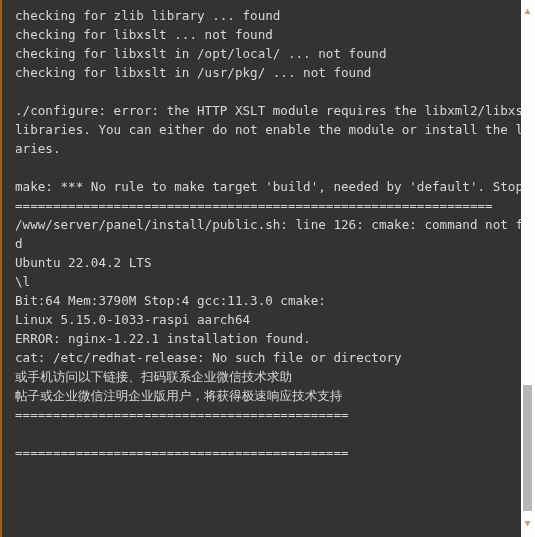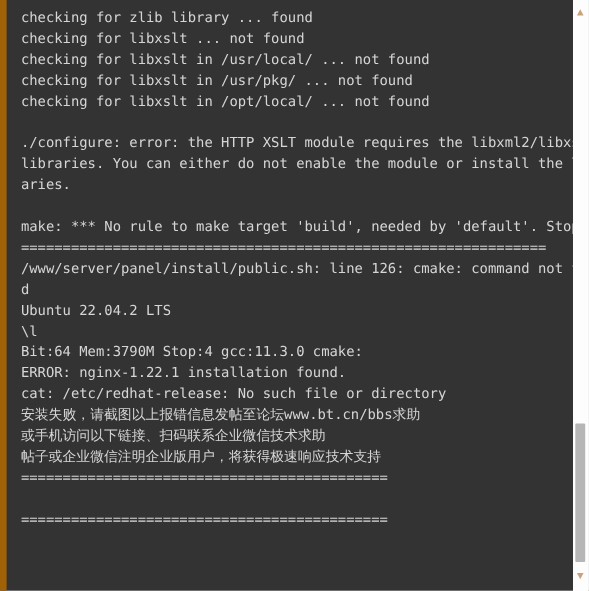--- a/index.html
+++ b/index.html
@@ -23,21 +23,21 @@
   }
 
   
   #terminal {
     position: absolute;
     left: 0;
     top: 0;
     width: 521px;
     height: 537px;
     background: #333333;
-    border-left: 6px solid #a16207;
+    border-left: 2px solid #a16207;
     box-sizing: border-box;
     overflow: hidden;
   }
 
   #term-lines {
     padding: 6px 0 0 13px;
     box-sizing: border-box;
   }
 
   .line {
@@ -95,38 +95,37 @@
 </style>
 </head>
 <body>
 
 <div id="app">
 
   <div id="terminal">
     <div id="term-lines">
         <div class="line">checking for zlib library ... found</div>
         <div class="line">checking for libxslt ... not found</div>
-        <div class="line">checking for libxslt in /usr/local/ ... not found</div>
+        <div class="line">checking for libxslt in /opt/local/ ... not found</div>
         <div class="line">checking for libxslt in /usr/pkg/ ... not found</div>
-        <div class="line">checking for libxslt in /opt/local/ ... not found</div>
         <div class="line blank"></div>
         <div class="line">./configure: error: the HTTP XSLT module requires the libxml2/libxslt</div>
         <div class="line">libraries. You can either do not enable the module or install the libr</div>
         <div class="line">aries.</div>
         <div class="line blank"></div>
         <div class="line">make: *** No rule to make target 'build', needed by 'default'. Stop.</div>
         <div class="line">===============================================================</div>
         <div class="line">/www/server/panel/install/public.sh: line 126: cmake: command not foun</div>
         <div class="line">d</div>
         <div class="line">Ubuntu 22.04.2 LTS</div>
         <div class="line">\l</div>
         <div class="line">Bit:64 Mem:3790M Stop:4 gcc:11.3.0 cmake:</div>
+        <div class="line">Linux 5.15.0-1033-raspi aarch64</div>
         <div class="line">ERROR: nginx-1.22.1 installation found.</div>
         <div class="line">cat: /etc/redhat-release: No such file or directory</div>
-        <div class="line">安装失败，请截图以上报错信息发帖至论坛www.bt.cn/bbs求助</div>
         <div class="line">或手机访问以下链接、扫码联系企业微信技术求助</div>
         <div class="line">帖子或企业微信注明企业版用户，将获得极速响应技术支持</div>
         <div class="line">============================================</div>
         <div class="line blank"></div>
         <div class="line">============================================</div>
       </div>
   </div>
 
   <div id="scrollbar">
     <div id="scroll-track"></div>

